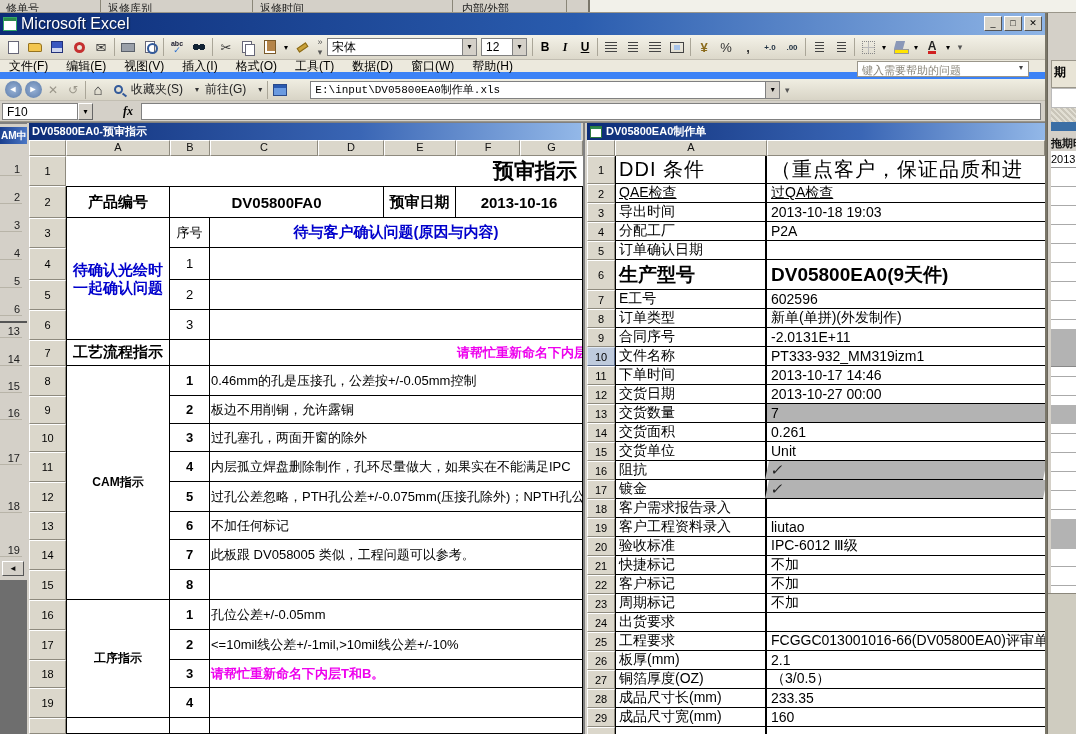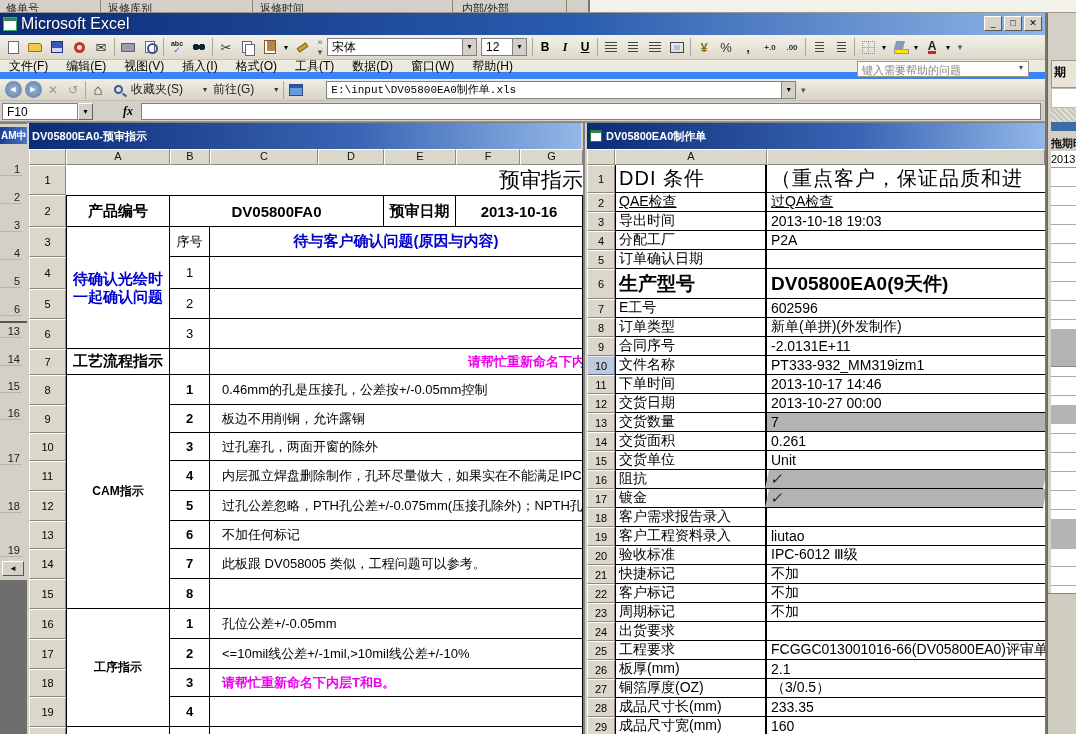--- a/index.html
+++ b/index.html
@@ -56,55 +56,55 @@
   .i-borders{width:13px;height:13px;border:1px dotted #888;background:linear-gradient(#bbb,#bbb) center/13px 1px no-repeat,linear-gradient(#bbb,#bbb) center/1px 13px no-repeat}
   .i-fill{width:13px;height:13px;position:relative}
   .i-fill::before{content:"";position:absolute;left:1px;top:0;width:9px;height:8px;background:#8a98b8;transform:skewX(-15deg)}
   .i-fill::after{content:"";position:absolute;left:0;bottom:0;width:13px;height:3px;background:#ffe400;border:1px solid #999}
   .i-fontcol{font-size:12px;font-weight:bold;color:#222;line-height:10px;border-bottom:3px solid #d02020}
   .tbtn{font-size:12px;font-weight:bold;width:20px;text-align:center}
   .num-ico{font-size:8px;font-weight:bold;color:#234;white-space:nowrap}
   .webico{width:20px;height:18px;display:flex;align-items:center;justify-content:center;flex:none}
   .circ{width:17px;height:17px;border-radius:50%;background:radial-gradient(#9ab4d8,#5a7aa8);color:#fff;font-size:9px;line-height:17px;text-align:center}
   .disab{color:#9a968a;font-size:12px}
-  .webtxt{font-size:12px;color:#222;white-space:nowrap;padding:0 3px;display:flex;align-items:center;gap:20px;flex:none}
+  .webtxt{font-size:12px;color:#222;white-space:nowrap;padding:0 3px;display:flex;align-items:center;gap:12px;flex:none}
   .webtxt .dd8{font-size:8px;color:#333}
   .i-webwin{width:14px;height:12px;background:#6a9ae0;border:1px solid #2a4a8a;box-shadow:inset 0 3px 0 #2a5ab0}
   .i-mag{width:9px;height:9px;border:2px solid #335a9a;border-radius:50%;position:relative}
   .i-mag::after{content:"";position:absolute;left:6px;top:7px;width:5px;height:2px;background:#335a9a;transform:rotate(40deg)}
   
   .workbook{left:0;top:122px;width:1047px;height:612px;background:#808080;overflow:hidden}
   
   .lpane{left:0;top:2px;width:27px;height:610px;background:#d4d0c8}
   .lpane .ptitle{position:absolute;left:0;top:3px;width:27px;height:17px;background:linear-gradient(90deg,#18ay);background:linear-gradient(90deg,#1b3f8f,#4a76c4);color:#fff;font-size:10px;font-weight:bold;padding:2px 1px;overflow:hidden;white-space:nowrap}
   .lpane .pnum{position:absolute;left:0;width:22px;text-align:right;font-size:11px;color:#222;border-bottom:1px solid #b8b4a8;padding-right:2px}
   .lpane .split{position:absolute;left:0;top:197px;width:27px;height:2px;background:#555}
   .lpane .scl{position:absolute;left:2px;top:437px;width:22px;height:15px;background:#d4d0c8;border:1px solid #fff;border-right-color:#555;border-bottom-color:#555;font-size:8px;text-align:center;line-height:13px;color:#111}
   .lpane .dark{position:absolute;left:0;top:456px;width:27px;height:160px;background:#6e6e6e}
   
   .cwin{background:#d4d0c8;border:2px solid #d4d0c8;border-top:none}
-  .ctit{height:26px;background:linear-gradient(90deg,#0c2c77 0%,#3a66b5 60%,#93b8e8 100%);color:#fff;font-size:11px;font-weight:bold;display:flex;align-items:center;padding:0 3px;white-space:nowrap;overflow:hidden}
+  .ctit{height:17px;background:linear-gradient(90deg,#0c2c77 0%,#3a66b5 60%,#93b8e8 100%);color:#fff;font-size:11px;font-weight:bold;display:flex;align-items:center;padding:0 3px;white-space:nowrap;overflow:hidden}
   .sheeticon{width:12px;height:12px;background:#fff;border:1px solid #2d7a3e;box-shadow:inset 0 2px 0 #2d8a4e;margin-right:4px;flex:none}
   .colhdr{display:flex;background:#dbd7cb;height:16px}
   .ch{border:1px solid #fff;border-right-color:#8e8a7e;border-bottom-color:#8e8a7e;font-size:11px;text-align:center;color:#111;overflow:hidden;flex:none}
   
   .lwin{left:27px;top:1px;width:556px;height:611px}
   .lgrid{display:grid;grid-template-columns:37px 104px 40px 108px 66px 72px 64px 63px;grid-template-rows:30px 32px 30px 32px 30px 30px 26px 30px 28px 28px 30px 30px 28px 30px 30px 30px 30px 28px 30px 16px;background:#fff;width:554px}
   .lhd{grid-column:1;background:#dbd7cb;border:1px solid #fff;border-right-color:#8e8a7e;border-bottom-color:#8e8a7e;font-size:11px;display:flex;align-items:center;justify-content:center}
-  .lc{font-size:13px;padding:1px 12px;overflow:hidden;white-space:nowrap;display:flex;align-items:center}
+  .lc{font-size:13px;padding:1px 1px;overflow:hidden;white-space:nowrap;display:flex;align-items:center}
   .b{border-right:1px solid #000;border-bottom:1px solid #000}
   .bl{border-left:1px solid #000}
   .bt{border-top:1px solid #000}
   .c{justify-content:center;text-align:center}
   .bold{font-weight:bold}
   .f15{font-size:15px}
   .f17{font-size:12px}
   .blue{color:#0000cc}
   .mag{color:#ee00ee}
-  .ltitle{grid-column:2/9;grid-row:1;font-size:21px;font-weight:normal;display:flex;align-items:center;justify-content:flex-end;overflow:hidden;white-space:nowrap;padding-right:0}
+  .ltitle{grid-column:2/9;grid-row:1;font-size:21px;font-weight:bold;display:flex;align-items:center;justify-content:flex-end;overflow:hidden;white-space:nowrap;padding-right:6px}
   .twolines{flex-direction:column;justify-content:center;line-height:1.15}
   
   .rwin{left:585px;top:1px;width:462px;height:611px}
   .rbody{background:#fff;width:458px}
   .rrow{display:flex;height:19px}
   .rh28{height:28px}.rh30{height:30px}
   .rhd{width:28px;flex:none;background:#dbd7cb;border:1px solid #fff;border-right-color:#8e8a7e;border-bottom-color:#8e8a7e;font-size:11px;display:flex;align-items:center;justify-content:center}
   .rhd.hl{background:#bfcbdd;border-color:#dfe8f4;border-right-color:#5a6a8a;border-bottom-color:#5a6a8a}
   .rlab{width:152px;flex:none;border-left:1px solid #000;border-right:2px solid #000;border-bottom:1px solid #000;font-size:14px;padding:0 3px;overflow:hidden;white-space:nowrap;display:flex;align-items:center}
   .rval{flex:1;border-bottom:1px solid #000;font-size:14px;padding:0 4px;overflow:hidden;white-space:nowrap;display:flex;align-items:center}

